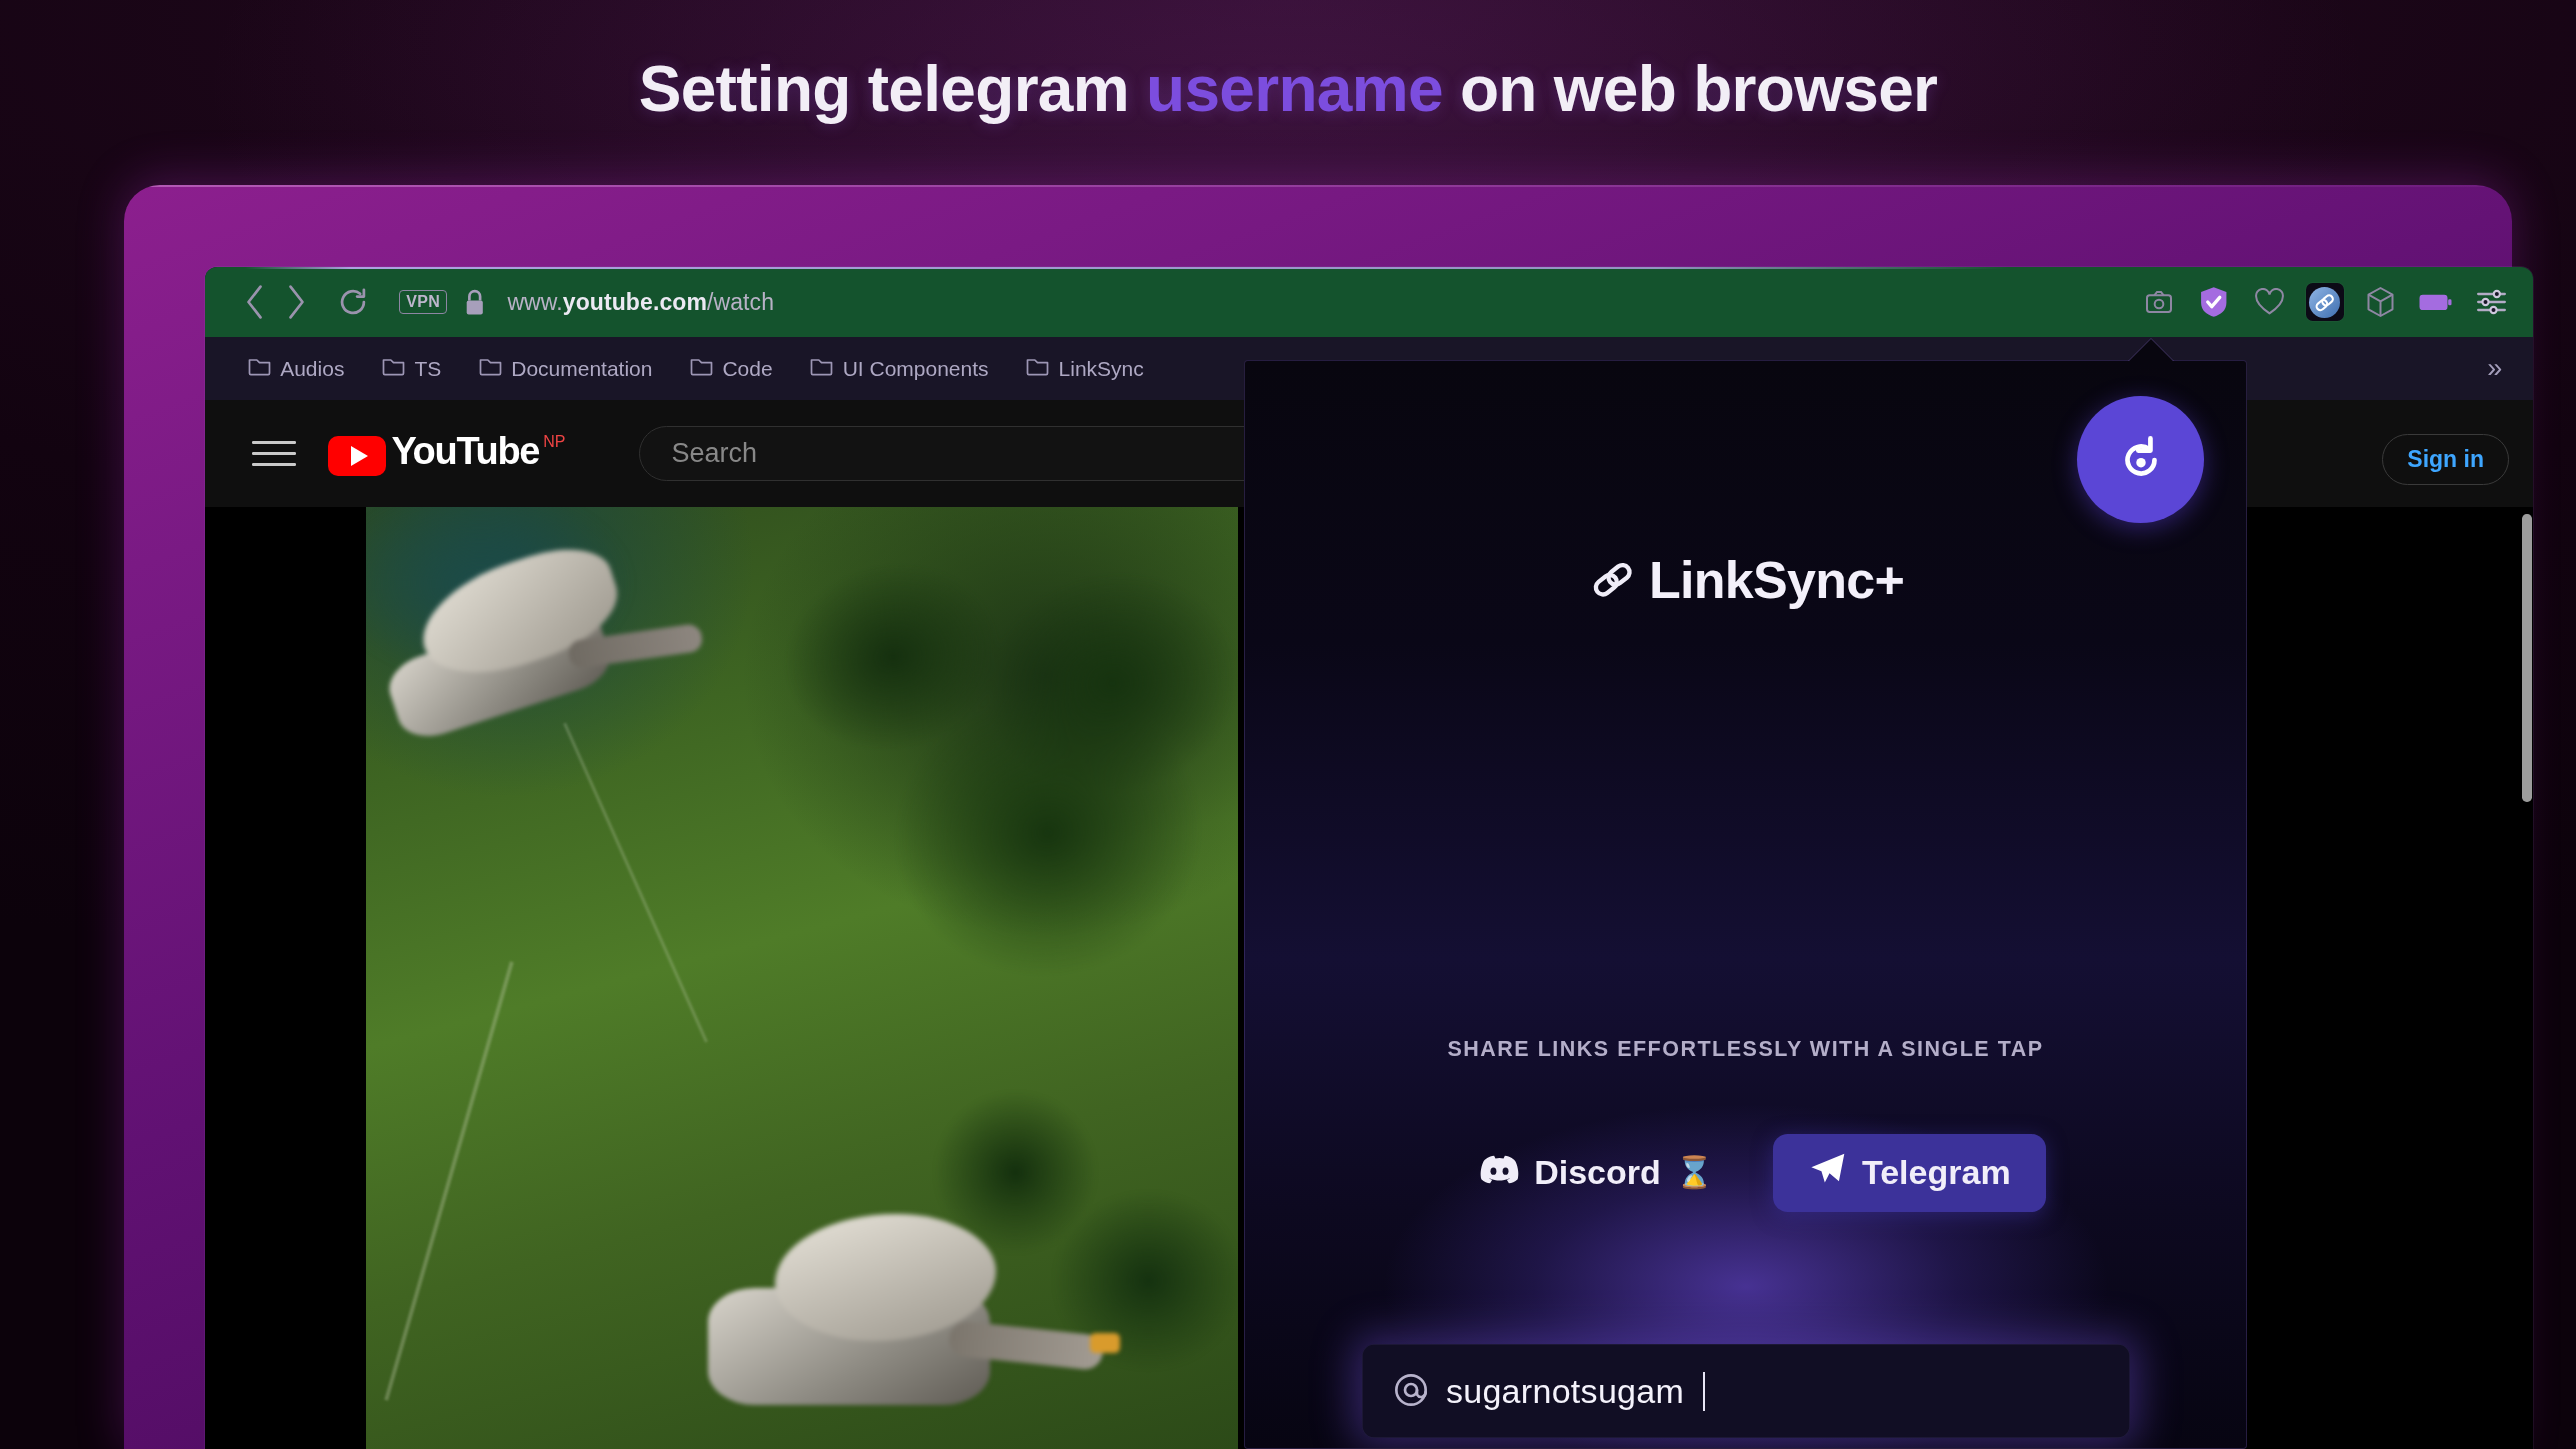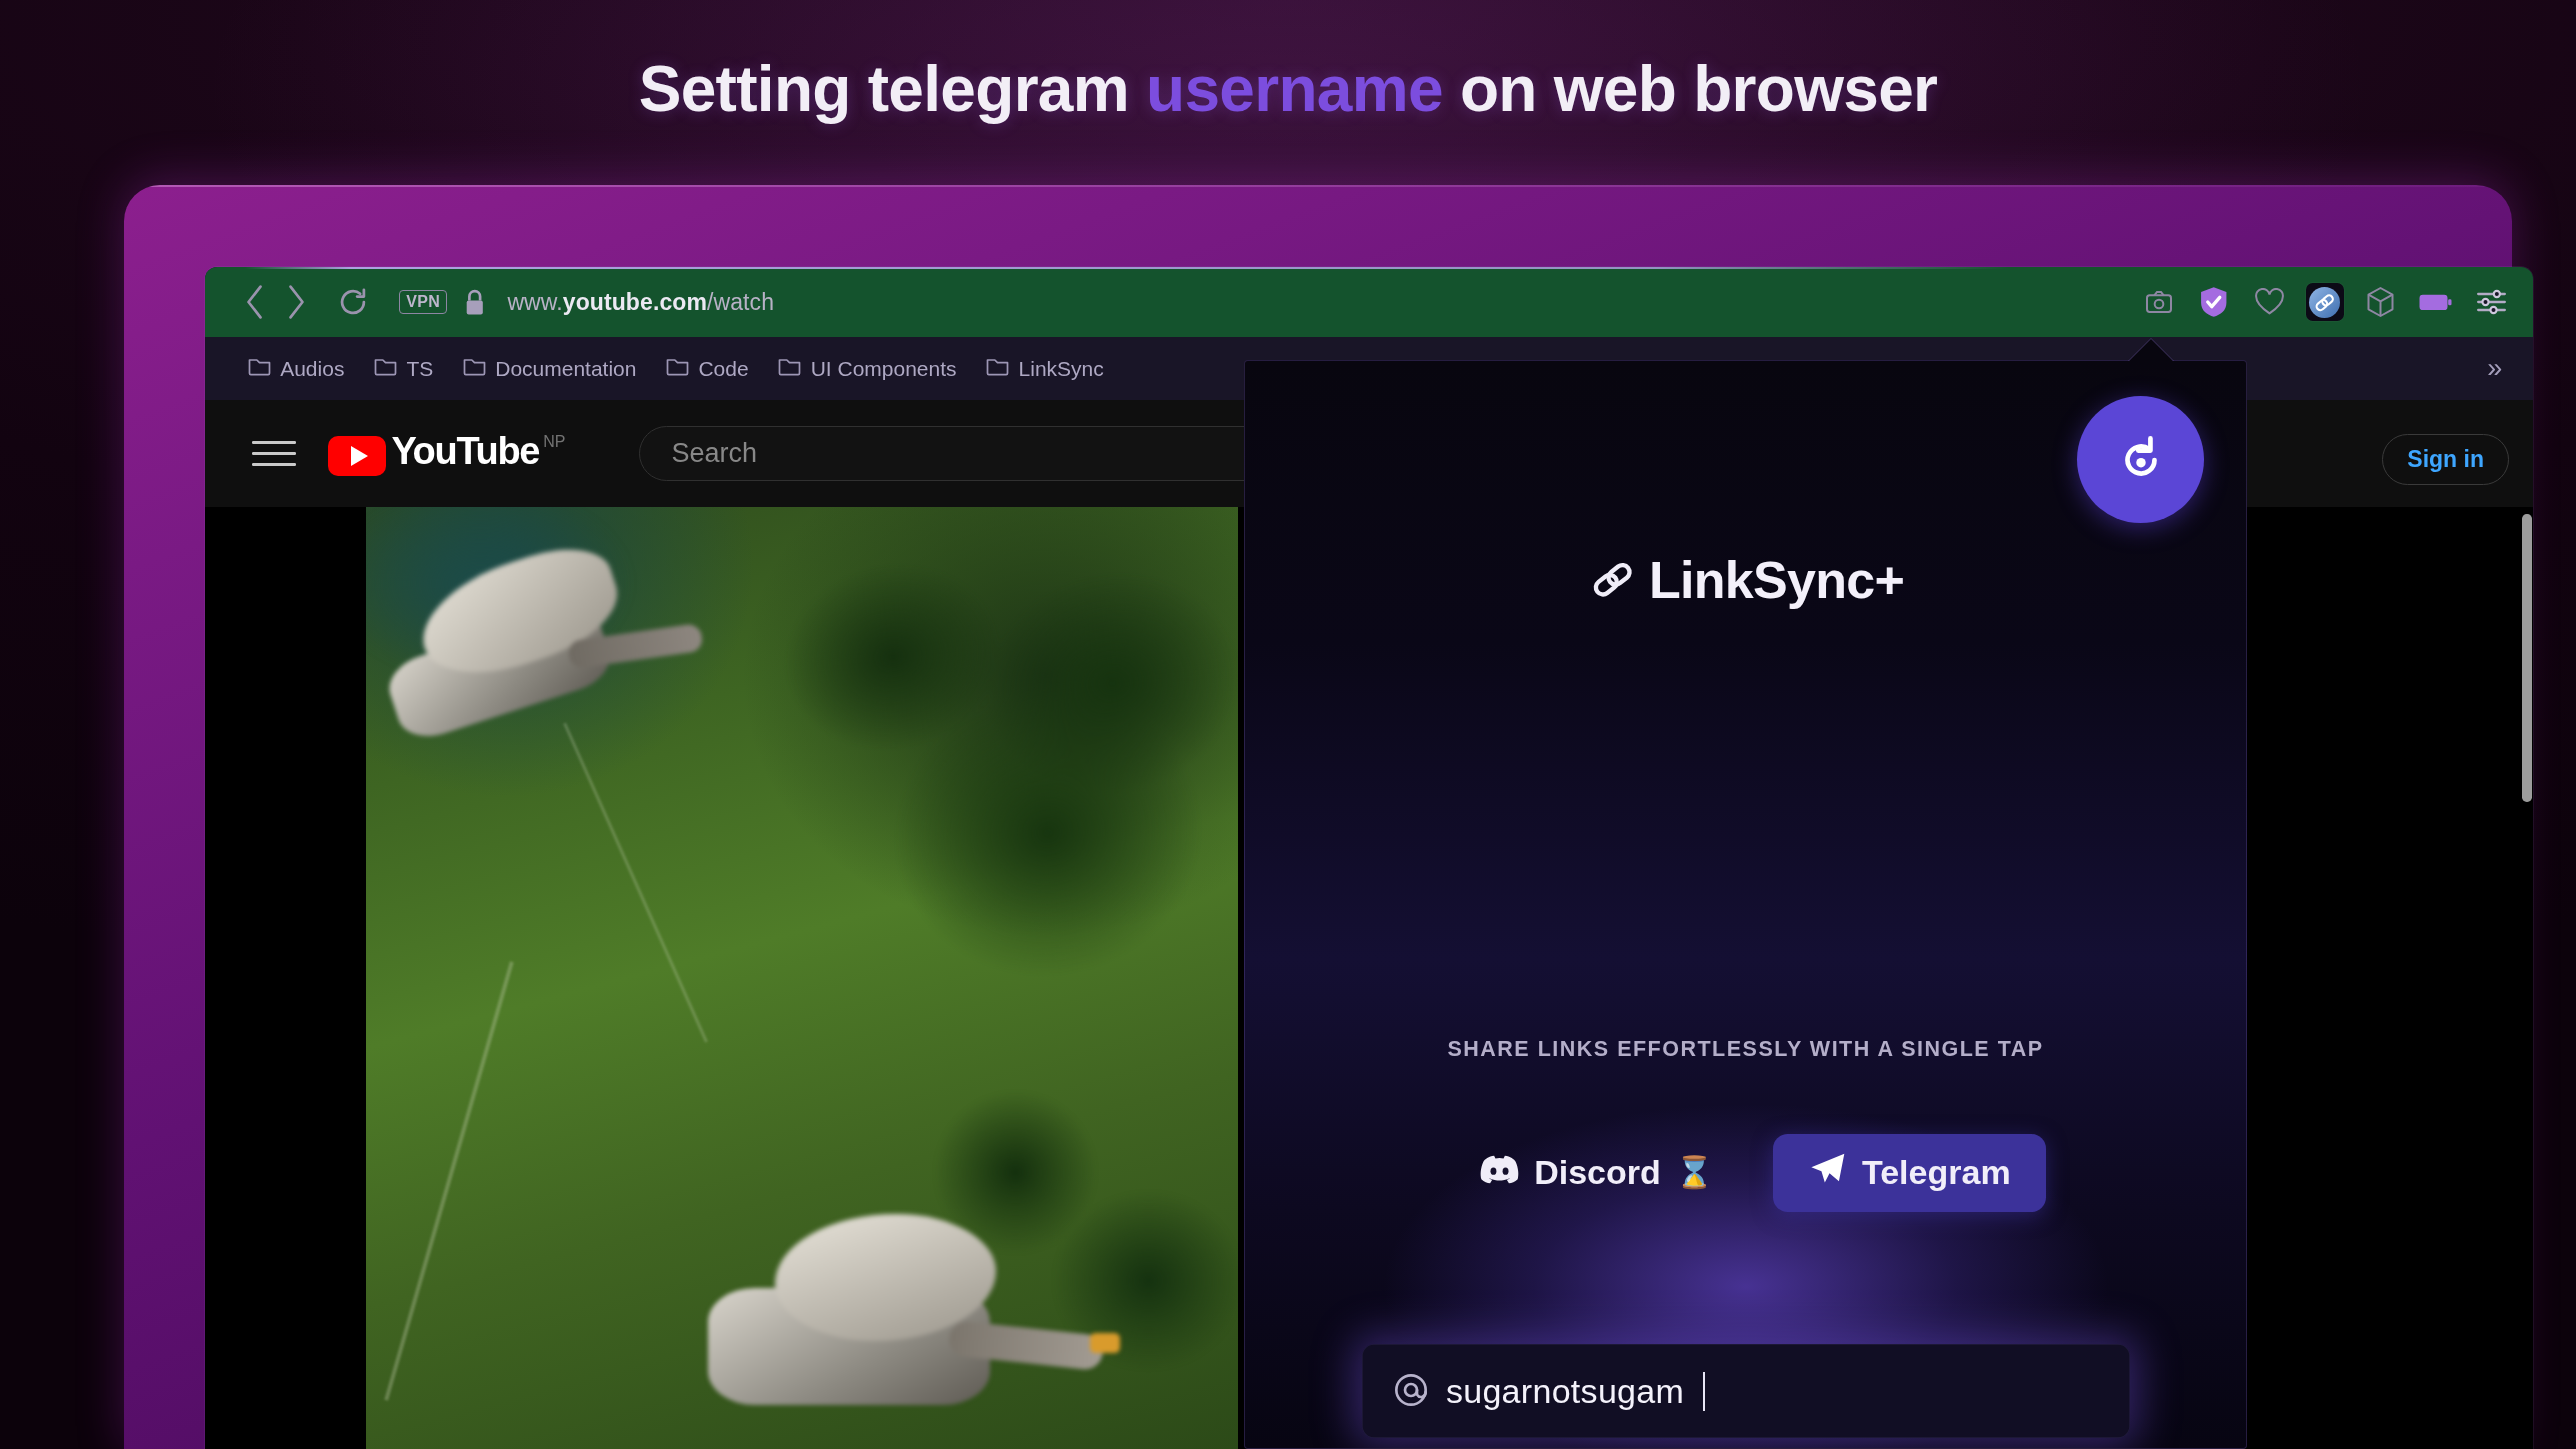--- a/index.html
+++ b/index.html
@@ -90,21 +90,21 @@
   .toolbar-spacer{ flex:1 1 auto; }
   .ext-row{ display:flex; align-items:center; gap:17.4px; flex:none; }
   .ext-ic{
     width:38px; height:38px; display:flex; align-items:center; justify-content:center;
     border-radius:6.7px; position:relative;
   }
   .ext-ic.active{ background:#0c0a16; box-shadow:0 0 0 0.7px rgba(255,255,255,.04); }
 
   
   .bookmarks{
-    height:63px; display:flex; align-items:center; gap:0; padding:0 24px 0 28px;
+    height:63px; display:flex; align-items:center; gap:8px; padding:0 24px 0 28px;
     background:#191527; position:relative;
   }
   .bm{
     display:flex; align-items:center; gap:9.4px; padding:0 14.8px;
     color:#aea8c3; font-size:21px; white-space:nowrap;
   }
   .bm .fold{ flex:none; }
   .bm-more{ margin-left:auto; color:#a49ebb; font-size:27px; padding-right:6.7px; }
 
   
@@ -121,21 +121,21 @@
   .yt-logo{ display:flex; align-items:flex-start; flex:none; }
   .yt-play{
     width:58px; height:40px; background:#ff0000; border-radius:10px;
     display:flex; align-items:center; justify-content:center; margin-top:4px;
   }
   .yt-play i{
     width:0;height:0;border-left:17.4px solid #fff;border-top:10px solid transparent;border-bottom:10px solid transparent;
     margin-left:4px;
   }
   .yt-word{ color:#fff; font-size:38px; font-weight:bold; letter-spacing:-1.3px; margin-left:5.4px; line-height:1;}
-  .yt-sup{ color:#737373; font-size:16px; margin-left:4px; margin-top:1.3px; }
+  .yt-sup{ color:#ef4444; font-size:16px; margin-left:4px; margin-top:1.3px; }
   .yt-search{
     margin-left:74px; width:993px; height:55px; border:0.7px solid #303030;
     border-radius:27.5px 0 0 27.5px; background:#121212;
     display:flex; align-items:center; padding-left:31px;
     color:#888; font-size:27px;
   }
   .yt-signin{
     position:absolute; right:24px; top:34px; height:51px;
     border:0.7px solid #3a3a3a; border-radius:25.5px; color:#3ea6ff;
     display:flex; align-items:center; padding:0 24px; font-size:23px; font-weight:bold;

